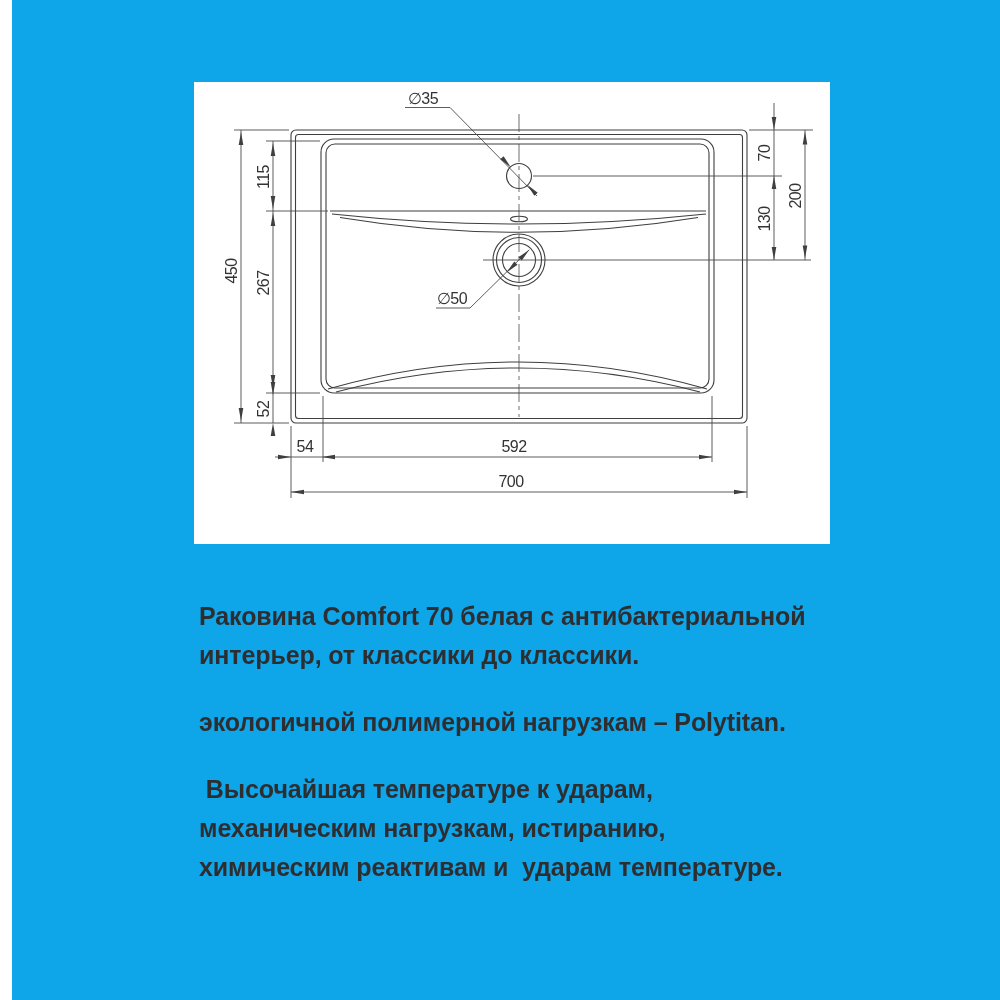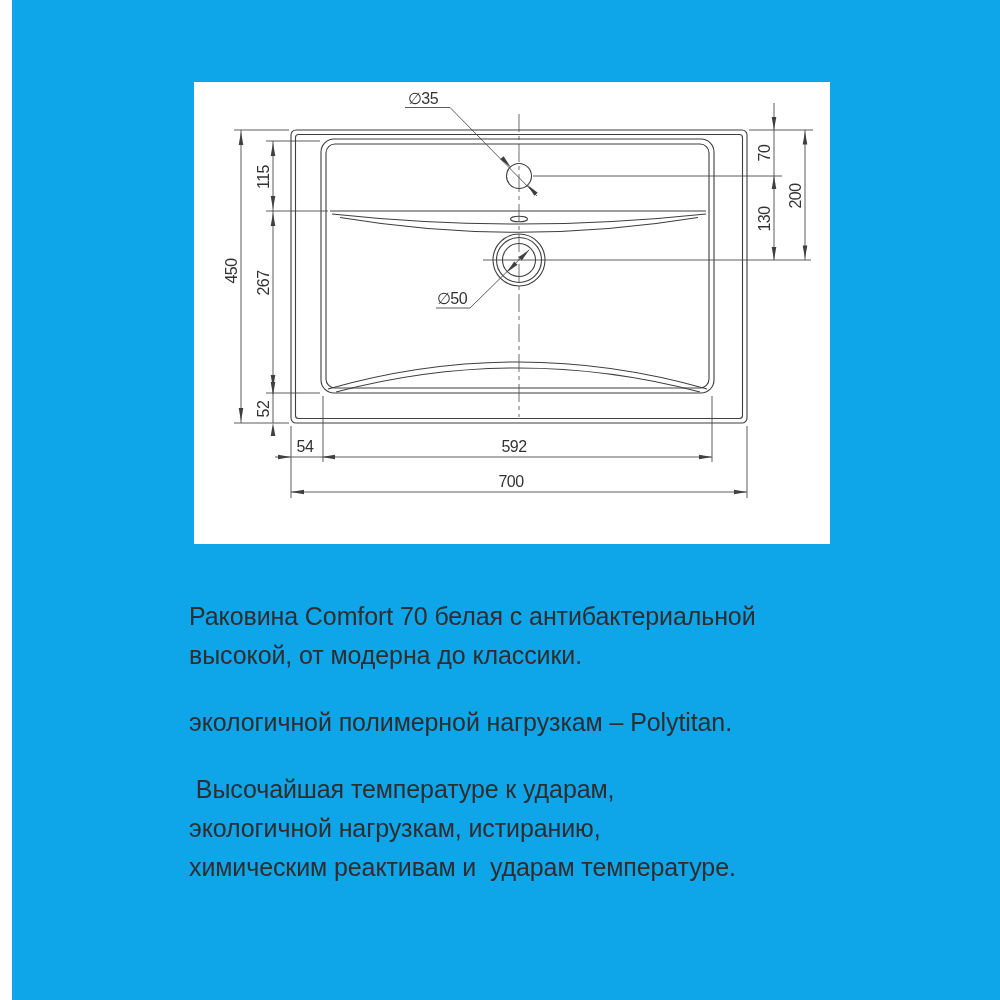--- a/index.html
+++ b/index.html
@@ -13,22 +13,22 @@
     position:absolute;left:182px;top:82px;width:636px;height:462px;
     background:#ffffff;
   }
   .panel svg{display:block;}
   .obj{stroke:#3f3f3f;stroke-width:1.1;fill:none;stroke-linejoin:round;}
   .thin{stroke:#4a4a4a;stroke-width:0.9;fill:none;}
   .cl{stroke:#4a4a4a;stroke-width:0.8;fill:none;stroke-dasharray:18 4 4 4;}
   .dim{font-family:"Liberation Sans",sans-serif;font-size:16px;fill:#333333;letter-spacing:-0.5px;}
   .arrowhead{fill:#3f3f3f;}
   .description{
-    position:absolute;left:177px;top:597px;width:680px;
-    font-size:25px;line-height:39px;color:#2e2e31;letter-spacing:-0.1px;
+    position:absolute;left:187px;top:597px;width:680px;
+    font-size:25px;line-height:39px;color:#2e2e31;letter-spacing:-0.1px;font-weight:bold;
   }
   .description p{margin:0 0 28px 0;}
   .line{display:block;white-space:pre-wrap;}
 </style>
 </head>
 <body>
 
 <div class="stage">
 
   <div class="panel">
@@ -132,25 +132,25 @@
         <text class="dim" transform="translate(758,153) rotate(-90)" text-anchor="middle">70</text>
         <text class="dim" transform="translate(758,219) rotate(-90)" text-anchor="middle">130</text>
         <text class="dim" transform="translate(789,196) rotate(-90)" text-anchor="middle">200</text>
       </g>
     </svg>
   </div>
 
   <div class="description">
     <p>
       <span class="line">Раковина Comfort 70 белая с антибактериальной</span>
-      <span class="line">высокой, от модерна до классики.</span>
+      <span class="line">интерьер, от классики до классики.</span>
     </p>
     <p>
       <span class="line">экологичной полимерной нагрузкам – Polytitan.</span>
     </p>
     <p>
       <span class="line"> Высочайшая температуре к ударам,</span>
-      <span class="line">экологичной нагрузкам, истиранию,</span>
+      <span class="line">механическим нагрузкам, истиранию,</span>
       <span class="line">химическим реактивам и  ударам температуре.</span>
     </p>
   </div>
 
 </div>
 
 </body></html>

